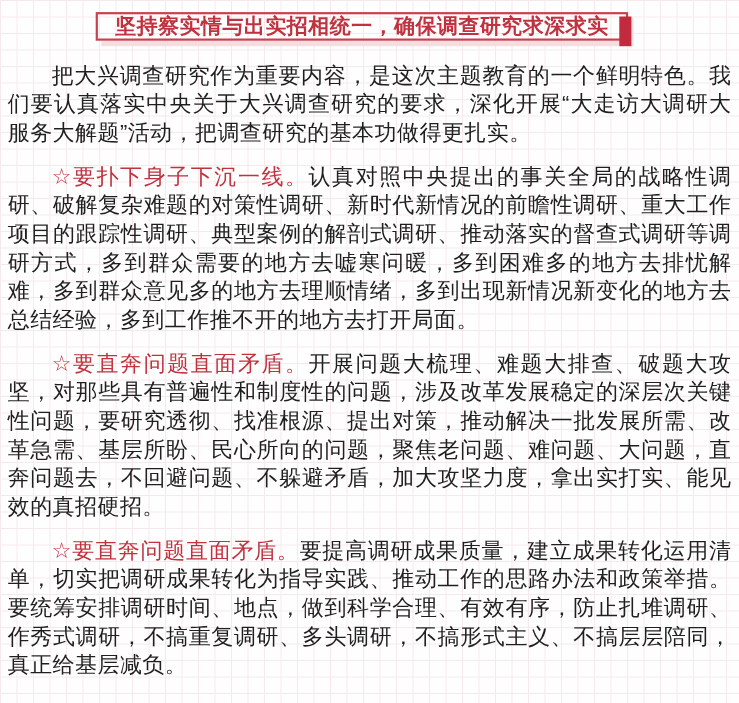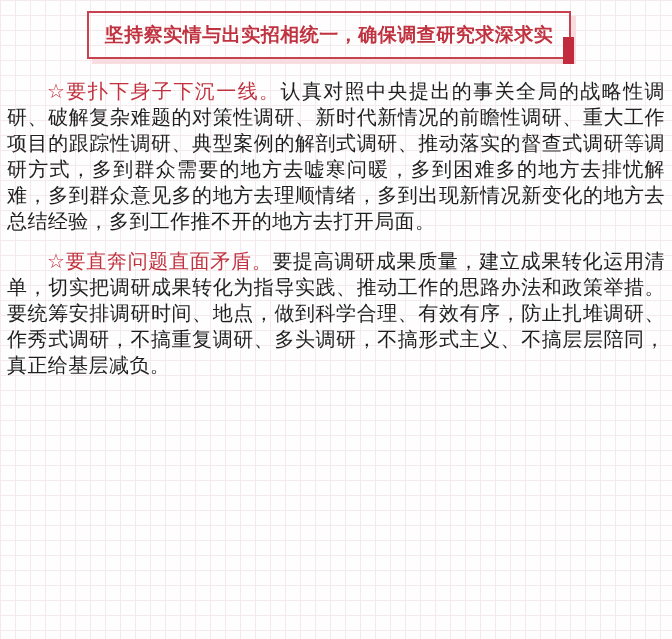--- a/index.html
+++ b/index.html
@@ -11,21 +11,21 @@
     background-image:
       linear-gradient(to right, #f6e9ec 1px, transparent 1px),
       linear-gradient(to bottom, #f6e9ec 1px, transparent 1px);
     background-size: 15px 15px;
     font-family: "Liberation Sans", "DejaVu Sans", sans-serif;
   }
   .title-box {
     position: relative;
     box-sizing: border-box;
     margin: 11px 101px 0 87px;
-    height: 48px;
+    height: 26px;
     border: 2px solid #c8414e;
     box-shadow: 5px 5px 0 #f7dce0;
     display: flex;
     align-items: center;
     justify-content: center;
   }
   .title-text {
     color: #c0323f;
     font-size: 19px;
     font-weight: bold;
@@ -63,21 +63,23 @@
 
 <div>
 
   <div class="title-box">
     <span class="title-text">坚持察实情与出实招相统一，确保调查研究求深求实</span>
     <span class="accent-bar"></span>
   </div>
 
   <div class="content">
 
+    <p><span>把大兴调查研究作为重要内容，是这次主题教育的一个鲜明特色。我们要认真落实中央关于大兴调查研究的要求，深化开展“大走访大调研大服务大解题”活动，把调查研究的基本功做得更扎实。</span></p>
 
     <p><span class="lead">☆要扑下身子下沉一线。</span><span>认真对照中央提出的事关全局的战略性调研、破解复杂难题的对策性调研、新时代新情况的前瞻性调研、重大工作项目的跟踪性调研、典型案例的解剖式调研、推动落实的督查式调研等调研方式，多到群众需要的地方去嘘寒问暖，多到困难多的地方去排忧解难，多到群众意见多的地方去理顺情绪，多到出现新情况新变化的地方去总结经验，多到工作推不开的地方去打开局面。</span></p>
 
+    <p><span class="lead">☆要直奔问题直面矛盾。</span><span>开展问题大梳理、难题大排查、破题大攻坚，对那些具有普遍性和制度性的问题，涉及改革发展稳定的深层次关键性问题，要研究透彻、找准根源、提出对策，推动解决一批发展所需、改革急需、基层所盼、民心所向的问题，聚焦老问题、难问题、大问题，直奔问题去，不回避问题、不躲避矛盾，加大攻坚力度，拿出实打实、能见效的真招硬招。</span></p>
 
     <p><span class="lead">☆要直奔问题直面矛盾。</span><span>要提高调研成果质量，建立成果转化运用清单，切实把调研成果转化为指导实践、推动工作的思路办法和政策举措。要统筹安排调研时间、地点，做到科学合理、有效有序，防止扎堆调研、作秀式调研，不搞重复调研、多头调研，不搞形式主义、不搞层层陪同，真正给基层减负。</span></p>
 
   </div>
 
 </div>
 
 </body></html>

